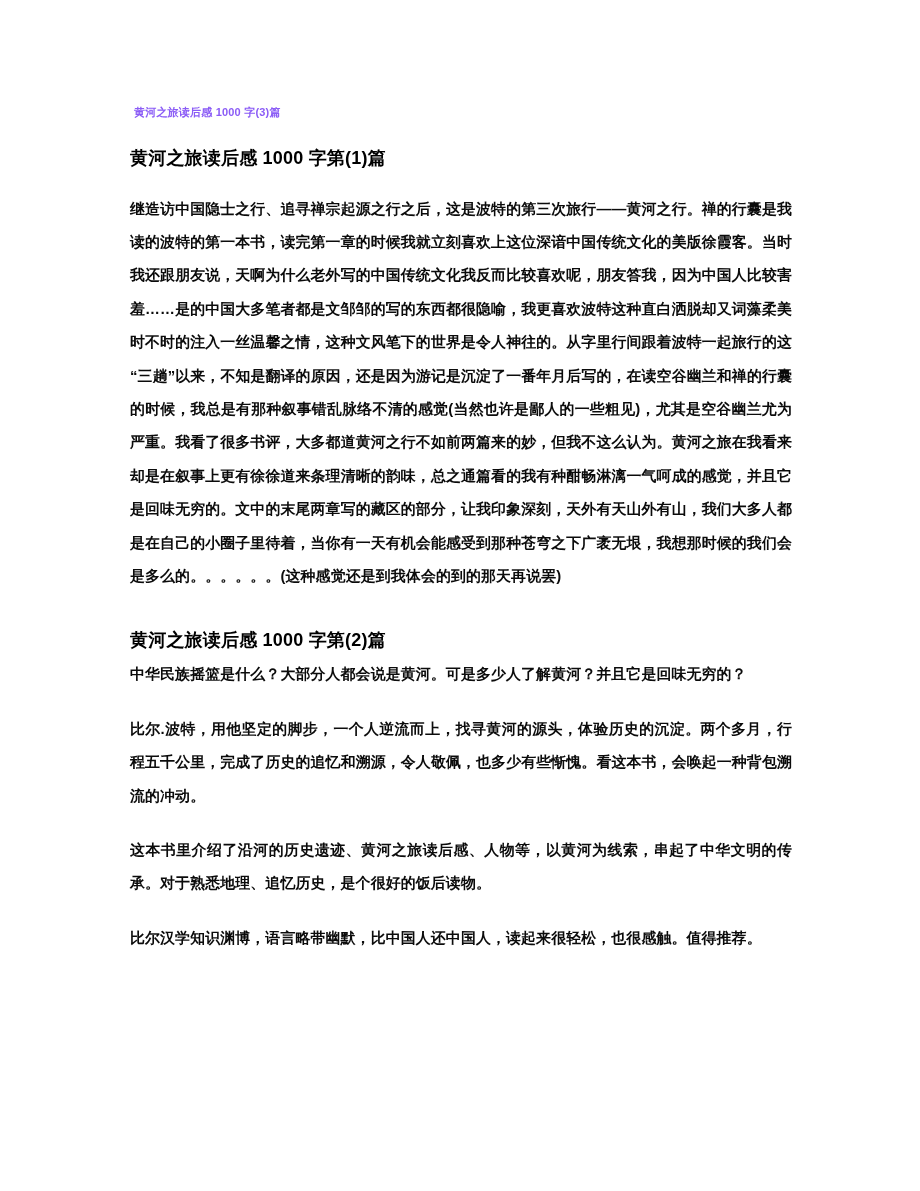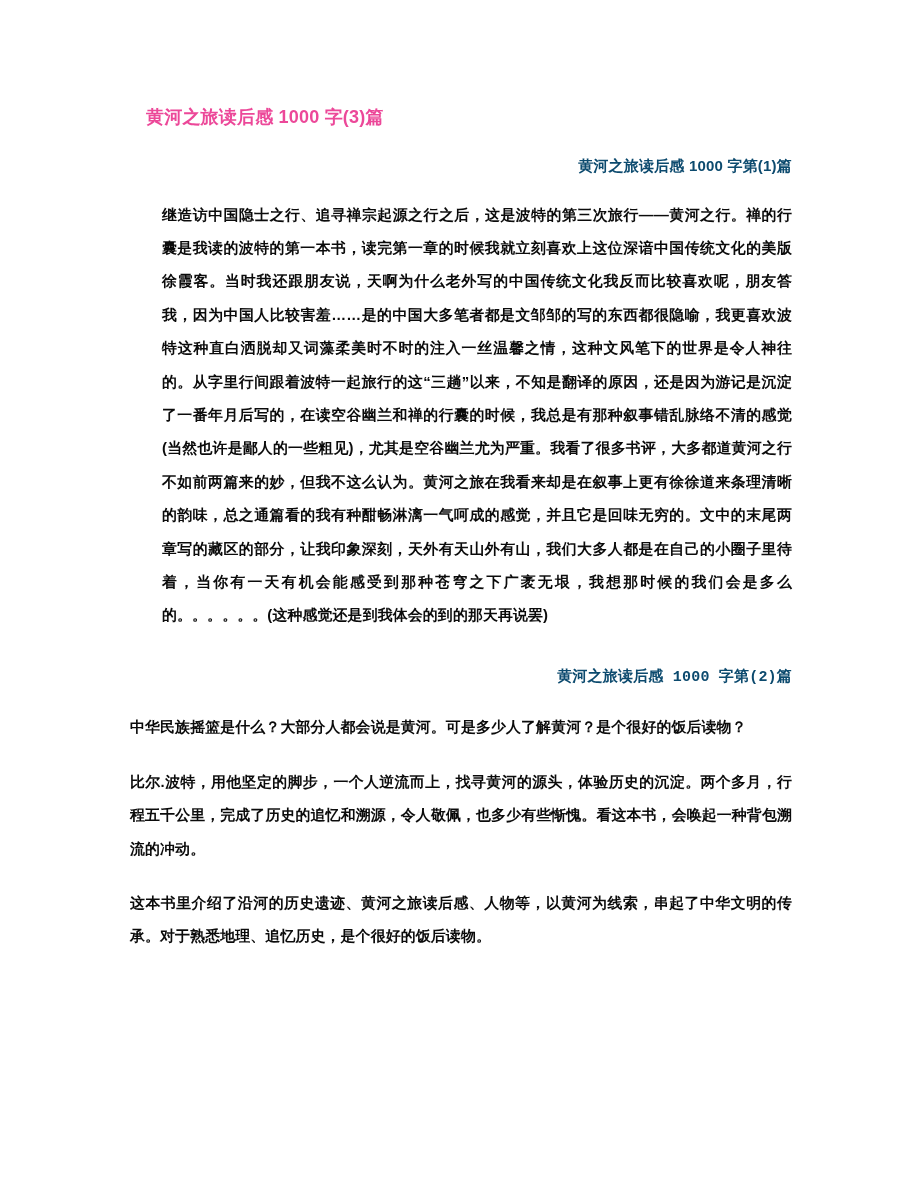--- a/index.html
+++ b/index.html
@@ -25,42 +25,40 @@
 
   .content {
     position: absolute;
     left: 130px;
     top: 104px;
     width: 662px;
   }
 
   
   .doc-title {
+    font-size: 11px;
+    font-weight: 700;
+    line-height: 1.5;
+    letter-spacing: 0.2px;
+    margin: 0 0 24px 4px;
+    color: #8b5cf6;
+  }
+
+  .section-heading {
     font-size: 18px;
     font-weight: 700;
     line-height: 1.5;
     letter-spacing: 0.2px;
-    margin: 0 0 24px 16px;
-    color: #ec4899;
-  }
-
-  .section-heading {
-    font-size: 15px;
-    font-weight: 700;
-    line-height: 1.5;
-    letter-spacing: 0.2px;
     margin: 0 0 21px 0;
-    color: #0c4a6e;
-    text-align: right;
+    color: #000000;
   }
 
   .section-heading.second {
     margin-top: 34px;
-    margin-bottom: 22px;
-    font-family: Liberation Mono, monospace;
+    margin-bottom: 4px;
   }
 
   
   .para {
     font-size: 14.9px;
     font-weight: 700;
     line-height: 33.4px;
     letter-spacing: 0.15px;
     margin: 0 0 21px 0;
     text-align: justify;
@@ -72,21 +70,20 @@
   .para:last-child {
     margin-bottom: 0;
   }
 
   .section {
     margin: 0;
   }
 
   .section-1-body .para {
     margin-bottom: 20px;
-    margin-left: 32px;
   }
 </style>
 </head>
 <body>
 
 <div class="page">
   <div class="content">
 
     <h1 class="doc-title">黄河之旅读后感 1000 字(3)篇</h1>
 
@@ -95,21 +92,22 @@
 
       <div class="section-1-body">
         <p class="para">继造访中国隐士之行、追寻禅宗起源之行之后，这是波特的第三次旅行——黄河之行。禅的行囊是我读的波特的第一本书，读完第一章的时候我就立刻喜欢上这位深谙中国传统文化的美版徐霞客。当时我还跟朋友说，天啊为什么老外写的中国传统文化我反而比较喜欢呢，朋友答我，因为中国人比较害羞……是的中国大多笔者都是文邹邹的写的东西都很隐喻，我更喜欢波特这种直白洒脱却又词藻柔美时不时的注入一丝温馨之情，这种文风笔下的世界是令人神往的。从字里行间跟着波特一起旅行的这“三趟”以来，不知是翻译的原因，还是因为游记是沉淀了一番年月后写的，在读空谷幽兰和禅的行囊的时候，我总是有那种叙事错乱脉络不清的感觉(当然也许是鄙人的一些粗见)，尤其是空谷幽兰尤为严重。我看了很多书评，大多都道黄河之行不如前两篇来的妙，但我不这么认为。黄河之旅在我看来却是在叙事上更有徐徐道来条理清晰的韵味，总之通篇看的我有种酣畅淋漓一气呵成的感觉，并且它是回味无穷的。文中的末尾两章写的藏区的部分，让我印象深刻，天外有天山外有山，我们大多人都是在自己的小圈子里待着，当你有一天有机会能感受到那种苍穹之下广袤无垠，我想那时候的我们会是多么的。。。。。。(这种感觉还是到我体会的到的那天再说罢)</p>
       </div>
     </div>
 
     <div class="section">
       <h2 class="section-heading second">黄河之旅读后感 1000 字第(2)篇</h2>
 
       <div class="section-2-body">
-        <p class="para">中华民族摇篮是什么？大部分人都会说是黄河。可是多少人了解黄河？是个很好的饭后读物？</p>
+        <p class="para">中华民族摇篮是什么？大部分人都会说是黄河。可是多少人了解黄河？并且它是回味无穷的？</p>
         <p class="para">比尔.波特，用他坚定的脚步，一个人逆流而上，找寻黄河的源头，体验历史的沉淀。两个多月，行程五千公里，完成了历史的追忆和溯源，令人敬佩，也多少有些惭愧。看这本书，会唤起一种背包溯流的冲动。</p>
         <p class="para">这本书里介绍了沿河的历史遗迹、黄河之旅读后感、人物等，以黄河为线索，串起了中华文明的传承。对于熟悉地理、追忆历史，是个很好的饭后读物。</p>
+        <p class="para">比尔汉学知识渊博，语言略带幽默，比中国人还中国人，读起来很轻松，也很感触。值得推荐。</p>
 
       </div>
     </div>
 
   </div>
 </div>
 
 </body></html>

